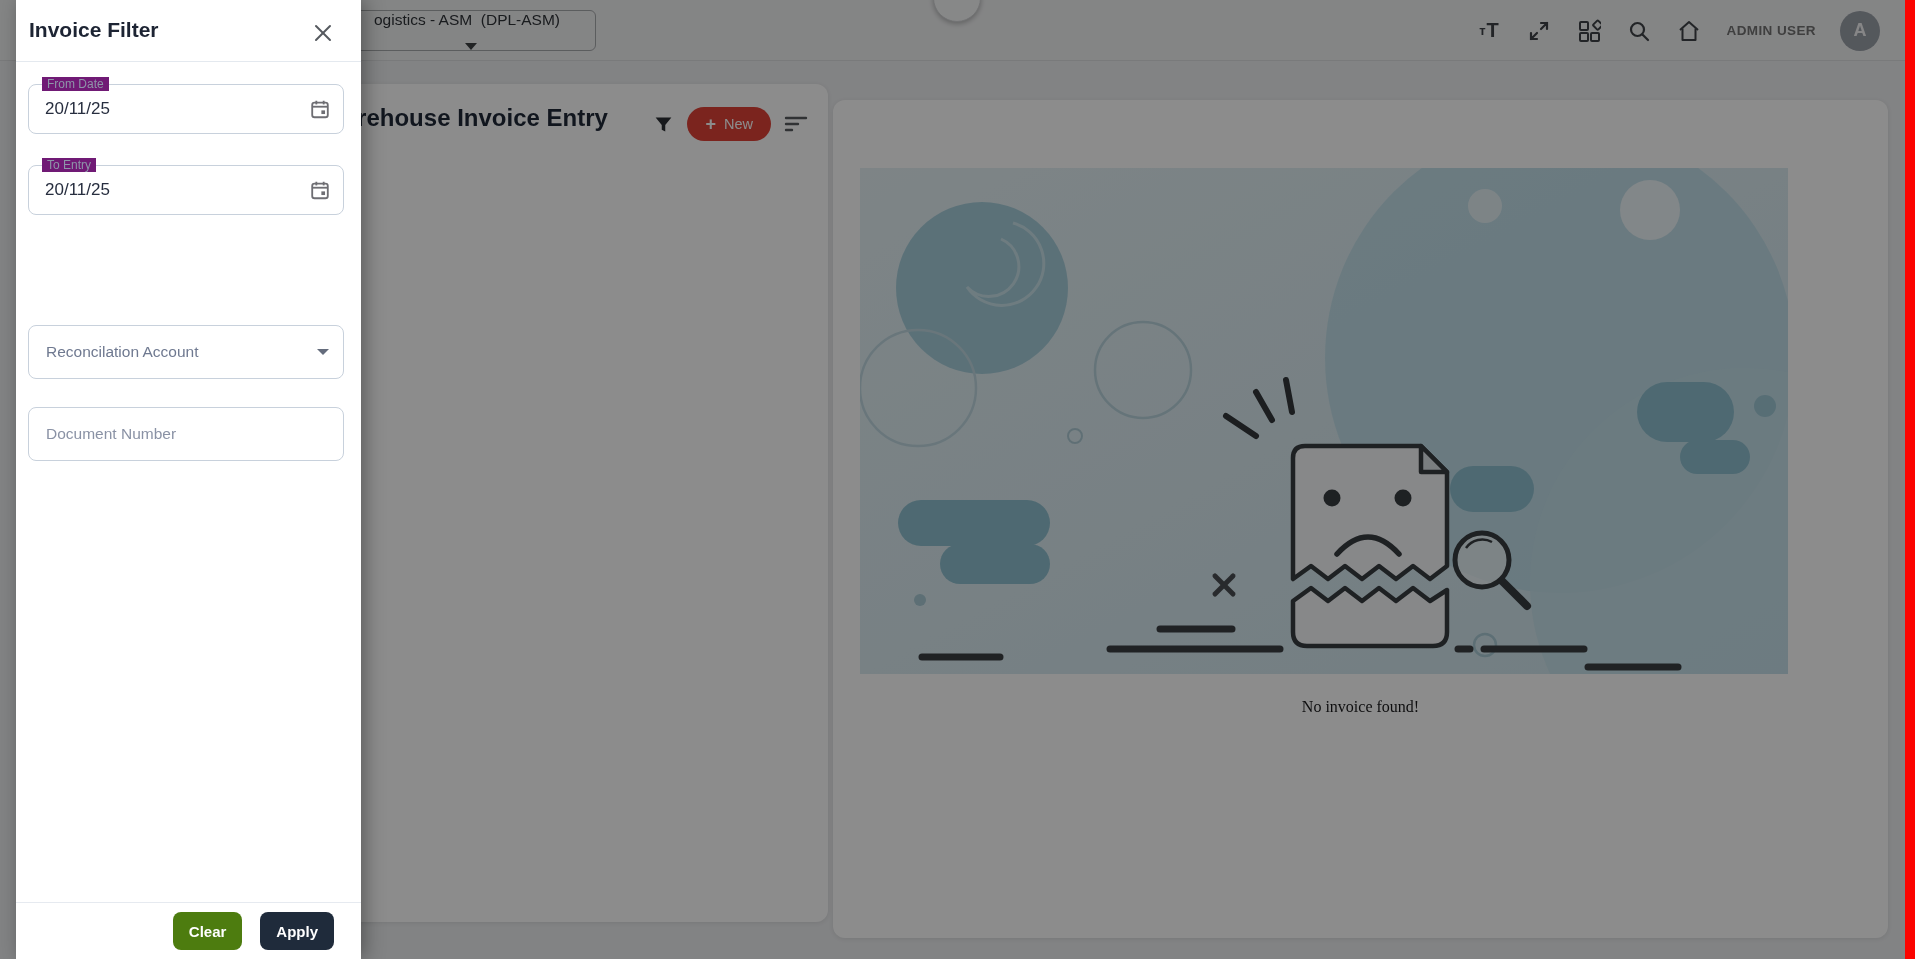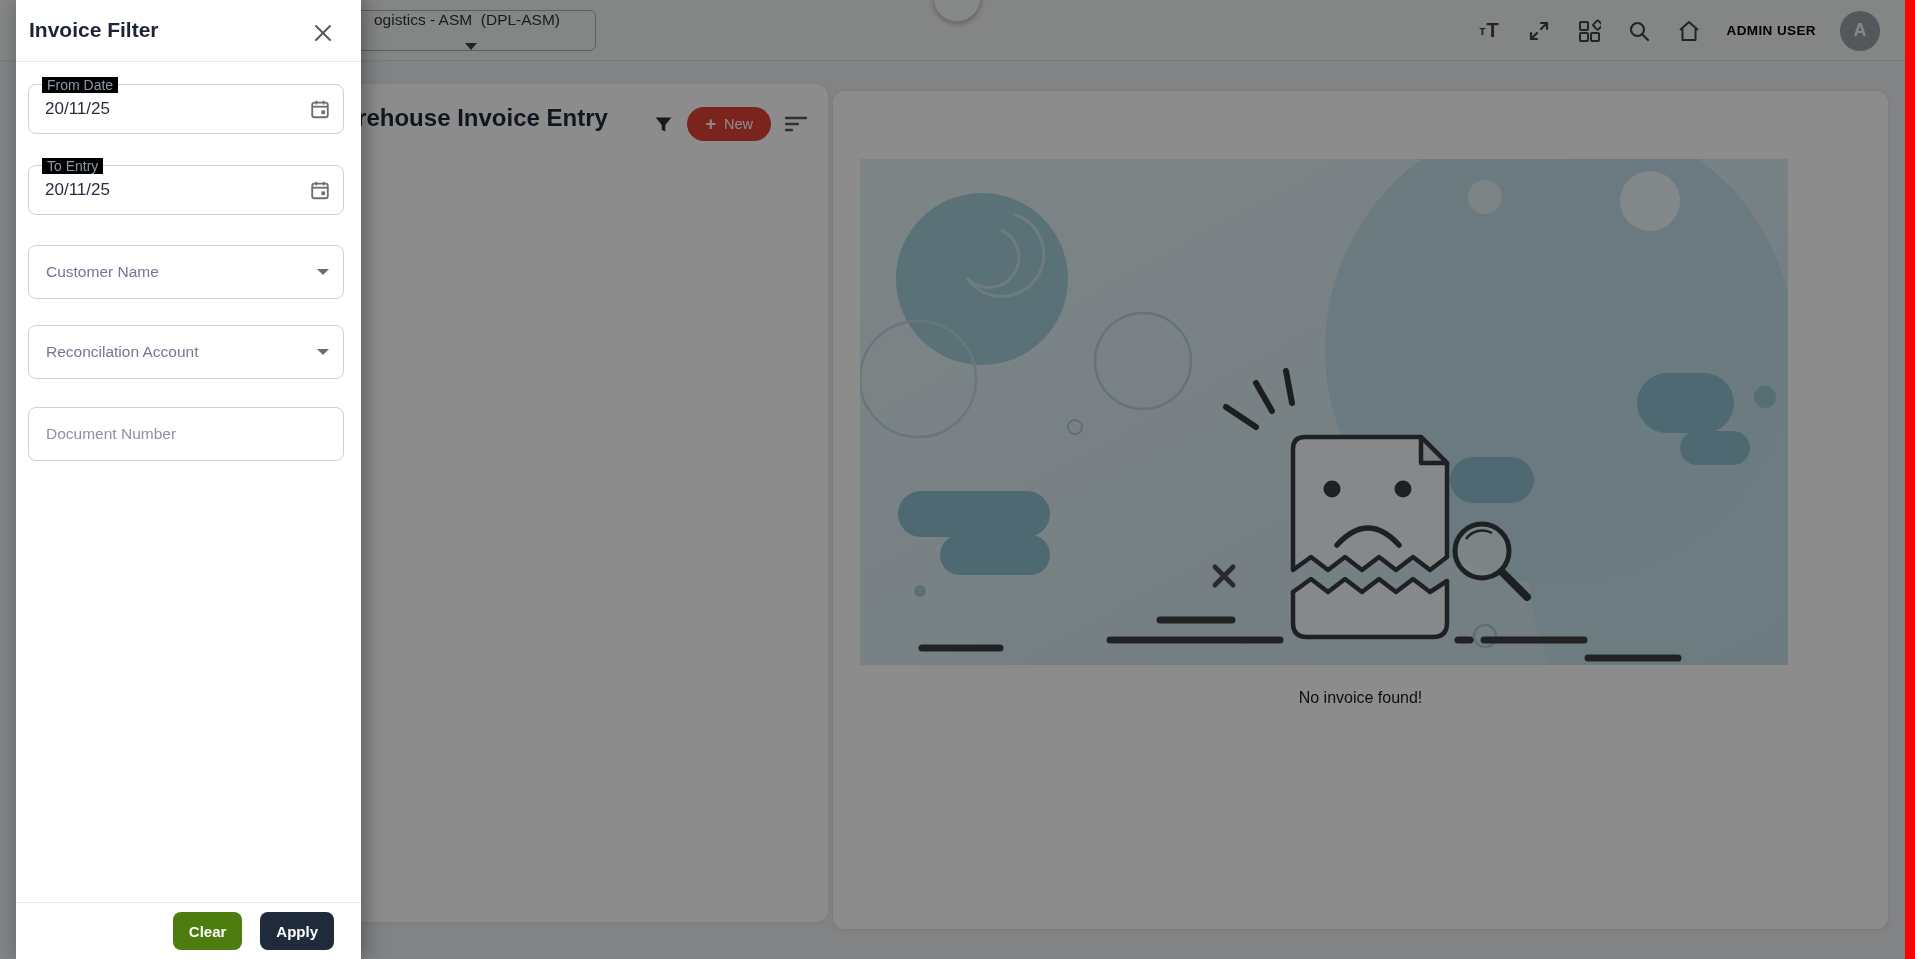--- a/index.html
+++ b/index.html
@@ -17,29 +17,29 @@
     border-right:6px solid transparent; border-top:7px solid #3c4043; margin-left:8px; }
   .top-notch { position:absolute; left:933px; top:-26px; width:48px; height:48px;
     border-radius:50%; background:#f6f7f8; border:1px solid #cfd1d3;
     box-shadow:0 2px 5px rgba(0,0,0,.25); }
   .top-icons { position:absolute; right:35px; top:0; height:61px;
     display:flex; align-items:center; gap:24px; }
   .tbicon { width:26px; height:26px; display:flex; align-items:center;
     justify-content:center; color:#3f4347; }
   .fontsize-ic { font-weight:bold; color:#3f4347; letter-spacing:1px; }
   .fontsize-ic .sm { font-size:13px; } .fontsize-ic .lg { font-size:20px; }
-  .username { font-size:13.5px; font-weight:bold; color:#000000; letter-spacing:.4px; }
+  .username { font-size:13.5px; font-weight:bold; color:#737373; letter-spacing:.4px; }
   .avatar { width:40px; height:40px; border-radius:50%; background:#9aa0a8;
     color:#f4f5f6; font-size:18px; font-weight:bold; display:flex;
     align-items:center; justify-content:center; }
 
   .card { position:absolute; background:#fff; border-radius:12px;
     box-shadow:0 1px 4px rgba(40,50,60,.10); }
   .card-list   { left:297px; top:84px; width:531px;  height:838px; }
-  .card-detail { left:833px; top:91px; width:1055px; height:838px; }
+  .card-detail { left:833px; top:100px; width:1055px; height:838px;font-family:Liberation Serif, serif; }
 
   .list-title { position:absolute; left:25px; top:15px; width:300px;
     font-size:24px; line-height:37px; font-weight:bold; color:#1f2838; }
   .list-actions { position:absolute; right:20px; top:23px; display:flex;
     align-items:center; gap:13px; }
   .new-btn { height:34px; padding:0 18px; border:none; border-radius:17px;
     background:#e04338; color:#fff; font-size:14.5px; display:flex;
     align-items:center; gap:8px; cursor:pointer; font-family:inherit; }
   .new-btn .plus { font-size:18px; font-weight:bold; line-height:1; }
   .list-empty { position:absolute; left:0; top:247px; width:100%;
@@ -58,22 +58,22 @@
   .drawer { position:absolute; left:16px; top:0; width:345px; height:959px;
     background:#fff; z-index:50; box-shadow:4px 0 18px rgba(0,0,0,.35); }
   .drawer-header { position:relative; height:62px; border-bottom:1px solid #e4e9ef; }
   .drawer-title { position:absolute; left:13px; top:18px; font-size:21px;
     font-weight:bold; color:#1d2433; }
   .close-btn { position:absolute; right:27px; top:22px; width:22px; height:22px;
     cursor:pointer; color:#55595f; }
 
   .field { position:absolute; left:12px; width:316px; border:1px solid #c8d1dc;
     border-radius:8px; background:#fff; }
-  .field.notched .flabel { position:absolute; top:-8px; left:13px; background:#000000;
-    padding:0 5px; font-size:14px; color:#8e96a9; }
+  .field.notched .flabel { position:absolute; top:-8px; left:13px; background:#701a75;
+    padding:0 5px; font-size:12px; color:#8e96a9; }
   .dval { border:none; outline:none; width:230px; margin:0 0 0 16px; height:100%;
     font-size:17px; color:#272e3f; background:transparent; font-family:inherit; }
   .cal-ic { position:absolute; right:12px; top:50%; transform:translateY(-50%);
     width:22px; height:22px; color:#6e6e73; }
   .sel-text { font-size:15.5px; color:#6f7990; }
   .sel { display:flex; align-items:center; padding:0 14px 0 17px; cursor:pointer; }
   .sel .spacer { flex:1; }
   .sel .chev { width:0; height:0; border-left:6px solid transparent;
     border-right:6px solid transparent; border-top:6px solid #646c7c; }
   .txt-input { width:100%; height:100%; border:none; outline:none; padding:0 17px;
@@ -259,25 +259,20 @@
       <svg width="22" height="22" viewBox="0 0 24 24" fill="none" stroke="currentColor" stroke-width="2">
         <rect x="3.5" y="5" width="17" height="16" rx="2.5"></rect>
         <line x1="8" y1="3" x2="8" y2="7"></line>
           <line x1="16" y1="3" x2="16" y2="7"></line>
         <line x1="3.5" y1="9.5" x2="20.5" y2="9.5"></line>
         <rect x="13.5" y="13.5" width="4" height="4" fill="currentColor" stroke="none"></rect>
       </svg>
     </span>
   </div>
 
-  <div class="field sel f-customer">
-    <span class="sel-text">Customer Name</span>
-    <span class="spacer"></span>
-    <span class="chev"></span>
-  </div>
 
   <div class="field sel f-recon">
     <span class="sel-text">Reconcilation Account</span>
     <span class="spacer"></span>
     <span class="chev"></span>
   </div>
 
   <div class="field f-docnum">
     <input class="txt-input" placeholder="Document Number" style="">
   </div>

